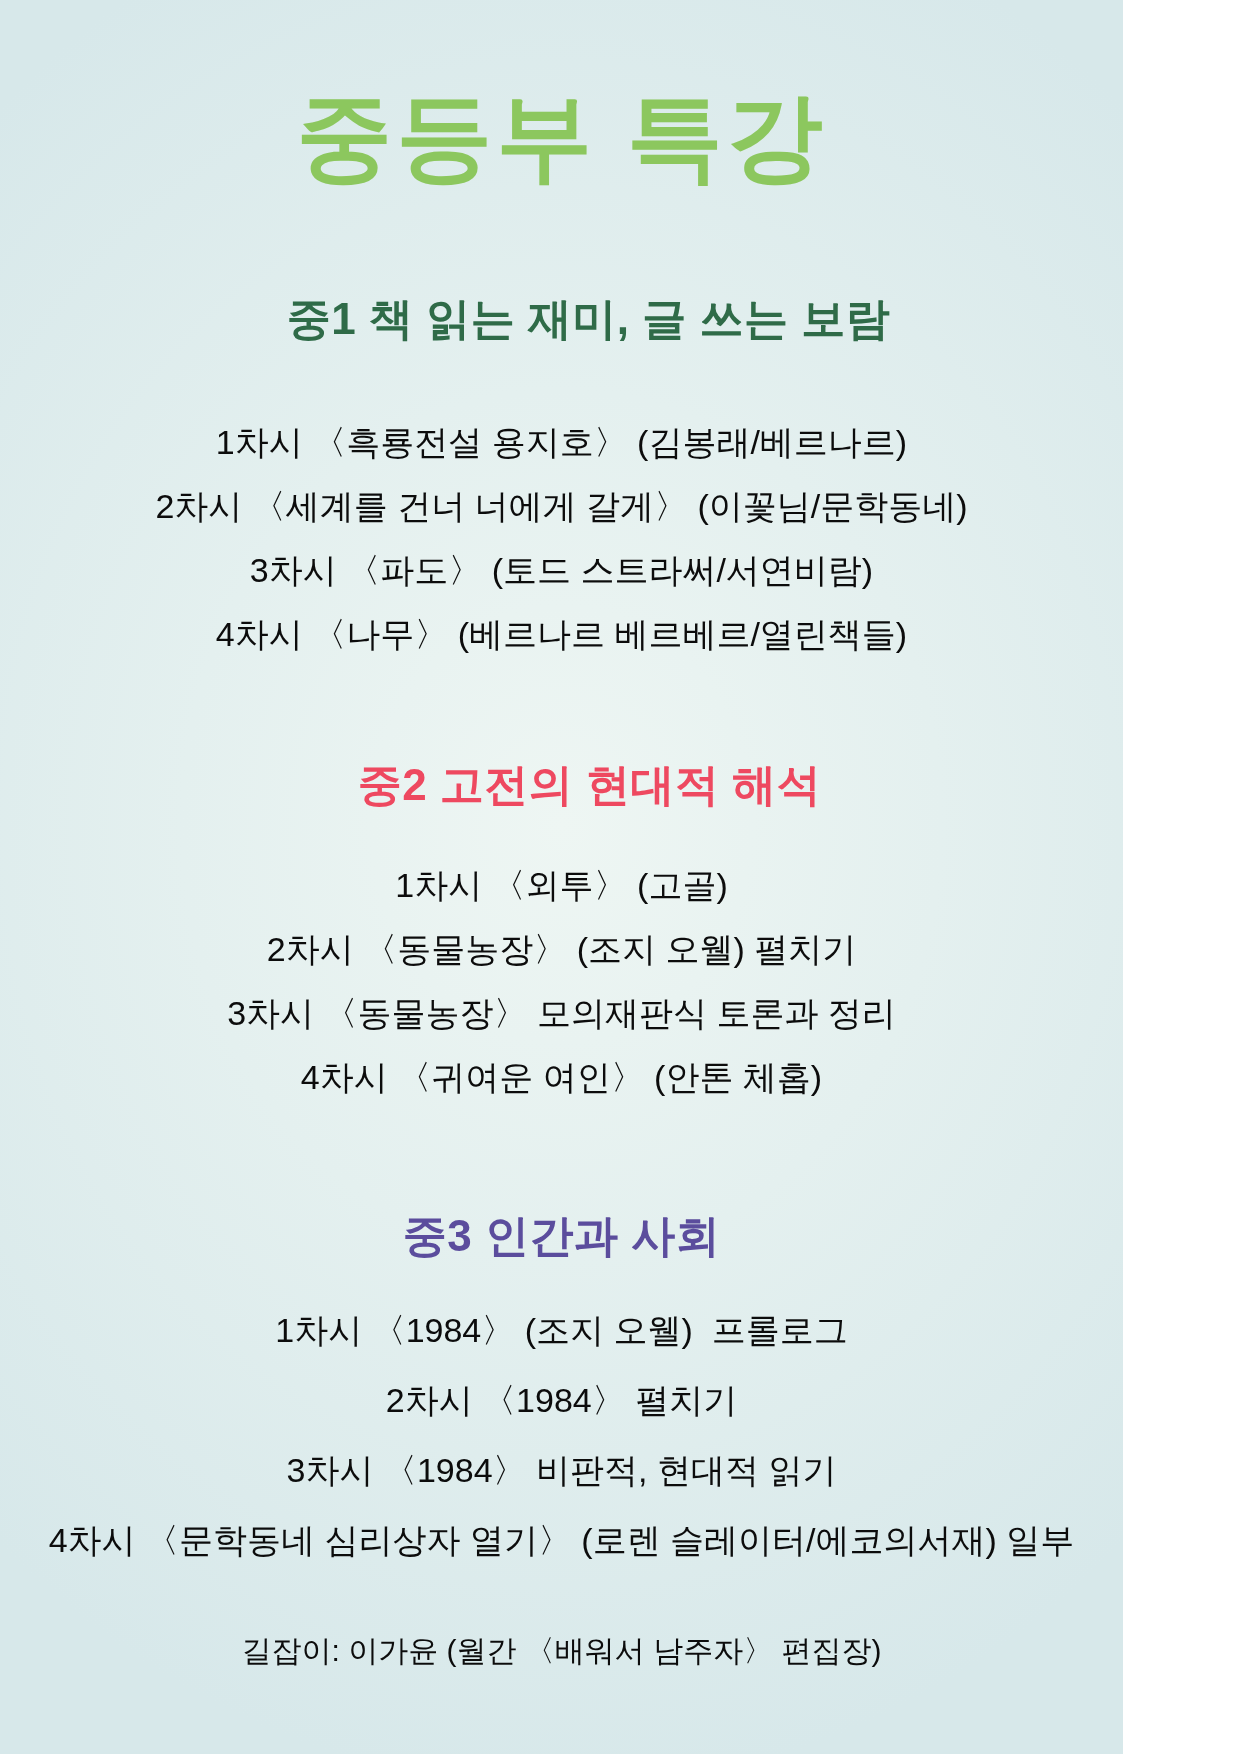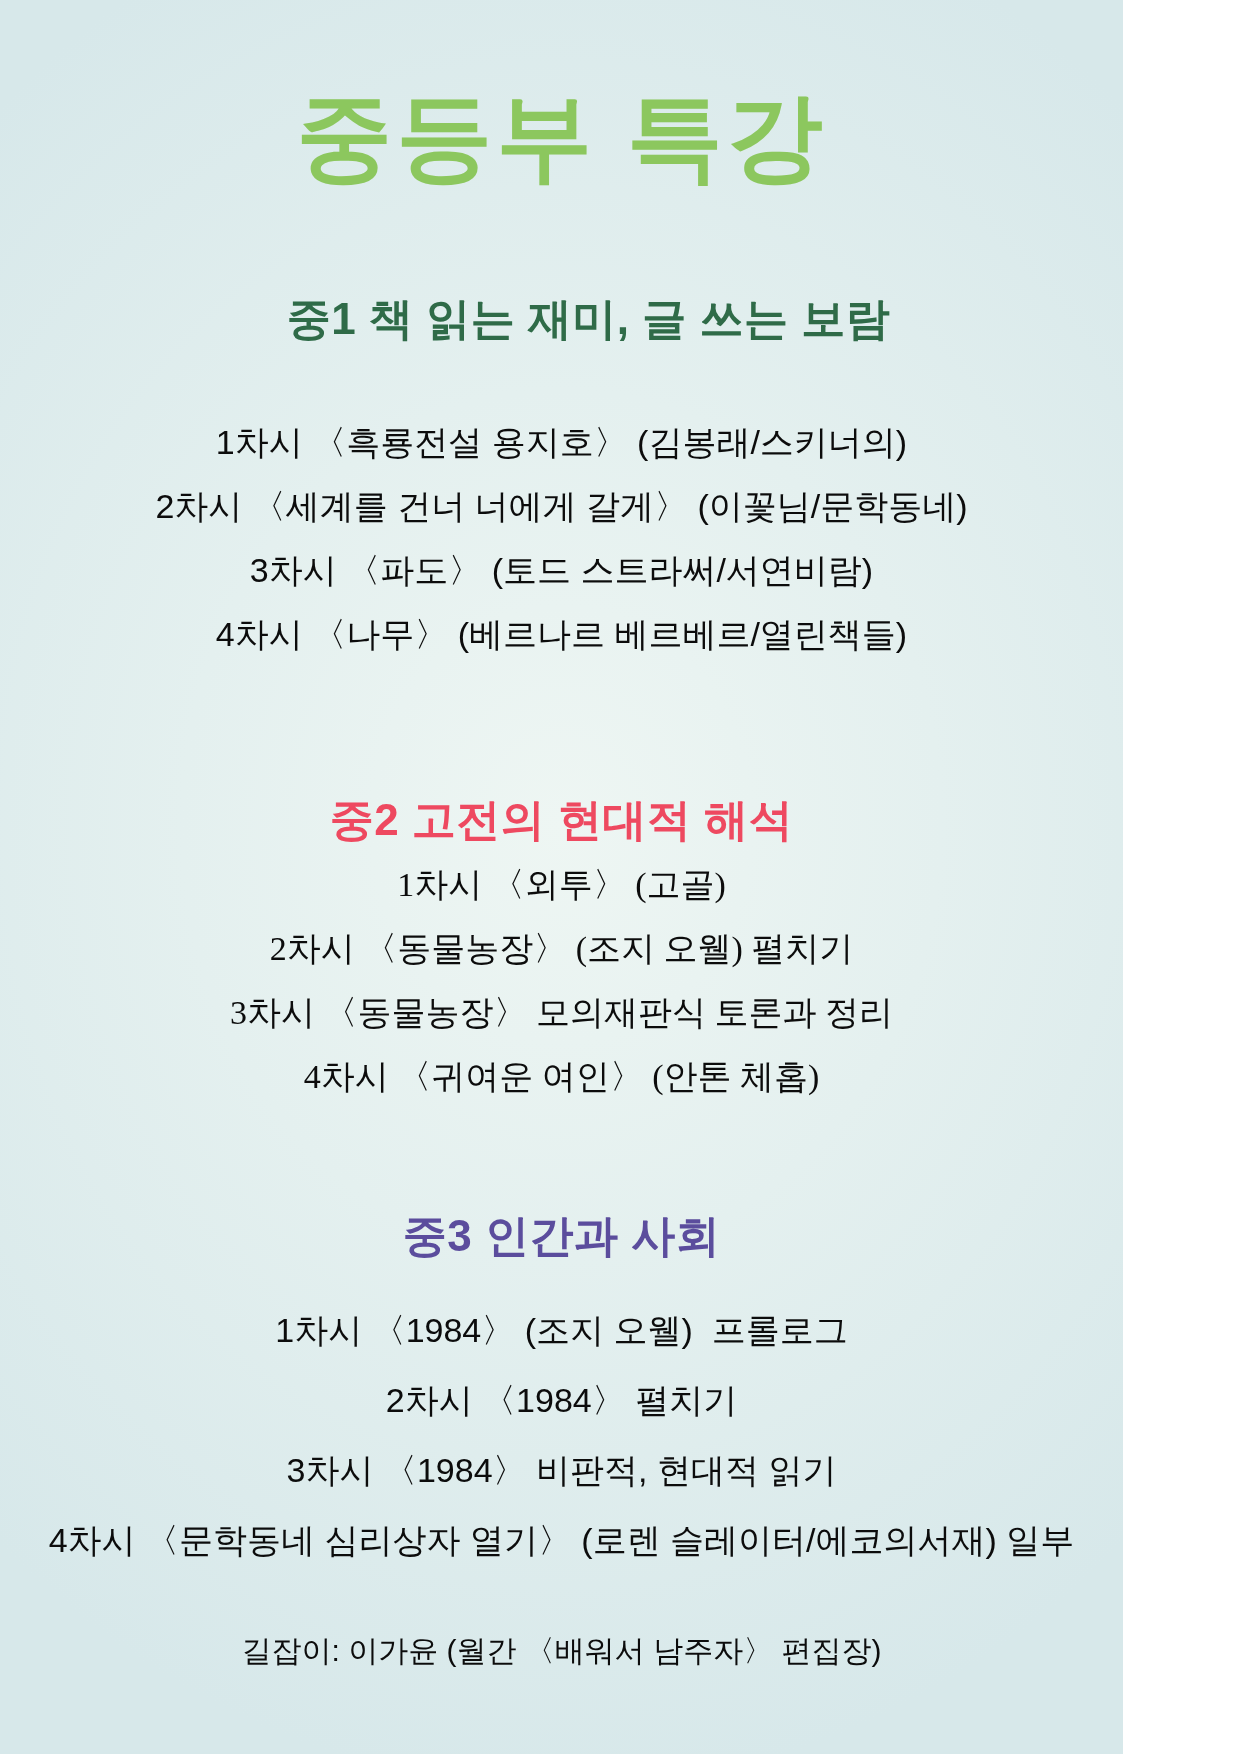--- a/index.html
+++ b/index.html
@@ -33,34 +33,34 @@
     letter-spacing: 4px;
     line-height: 1.15;
   }
   .section-heading {
     font-size: 44px;
     font-weight: 800;
     line-height: 48px;
     letter-spacing: 0.5px;
   }
   .heading-1 { top: 295px; }
-  .heading-2 { top: 796px; }
+  .heading-2 { top: 761px; padding-left: 28px; }
   .heading-3 { top: 1212px; }
   .item-list {
     position: absolute;
     left: 0;
     width: 100%;
     text-align: center;
     font-size: 34px;
     font-weight: 400;
     color: #0c0c0c;
     letter-spacing: 0px;
   }
   .list-1 { top: 410px;  line-height: 64px; }
-  .list-2 { top: 853px;  line-height: 64px; font-family: Liberation Serif, serif; }
+  .list-2 { top: 853px;  line-height: 64px; }
   .list-3 { top: 1295px; line-height: 70px; }
   .item-list .lecture-item {
     white-space: pre;
   }
   .poster-footer {
     top: 1612px;
     font-size: 30px;
     font-weight: 400;
     color: #0c0c0c;
     line-height: 40px;
@@ -69,21 +69,21 @@
 </style>
 </head>
 <body>
 
 <div class="page">
 
   <div class="center poster-title" style="color: rgb(140, 199, 94);">중등부 특강</div>
 
   <div class="center section-heading heading-1" style="color: rgb(47, 107, 72); padding-left: 27px;">중1 책 읽는 재미, 글 쓰는 보람</div>
   <div class="item-list list-1">
-    <div class="lecture-item">1차시 〈흑룡전설 용지호〉 (김봉래/스키너의)</div>
+    <div class="lecture-item">1차시 〈흑룡전설 용지호〉 (김봉래/베르나르)</div>
     <div class="lecture-item">2차시 〈세계를 건너 너에게 갈게〉 (이꽃님/문학동네)</div>
     <div class="lecture-item">3차시 〈파도〉 (토드 스트라써/서연비람)</div>
     <div class="lecture-item">4차시 〈나무〉 (베르나르 베르베르/열린책들)</div>
   </div>
 
   <div class="center section-heading heading-2" style="color: rgb(238, 73, 96);">중2 고전의 현대적 해석</div>
   <div class="item-list list-2">
     <div class="lecture-item">1차시 〈외투〉 (고골)</div>
     <div class="lecture-item">2차시 〈동물농장〉 (조지 오웰) 펼치기</div>
     <div class="lecture-item">3차시 〈동물농장〉 모의재판식 토론과 정리</div>

